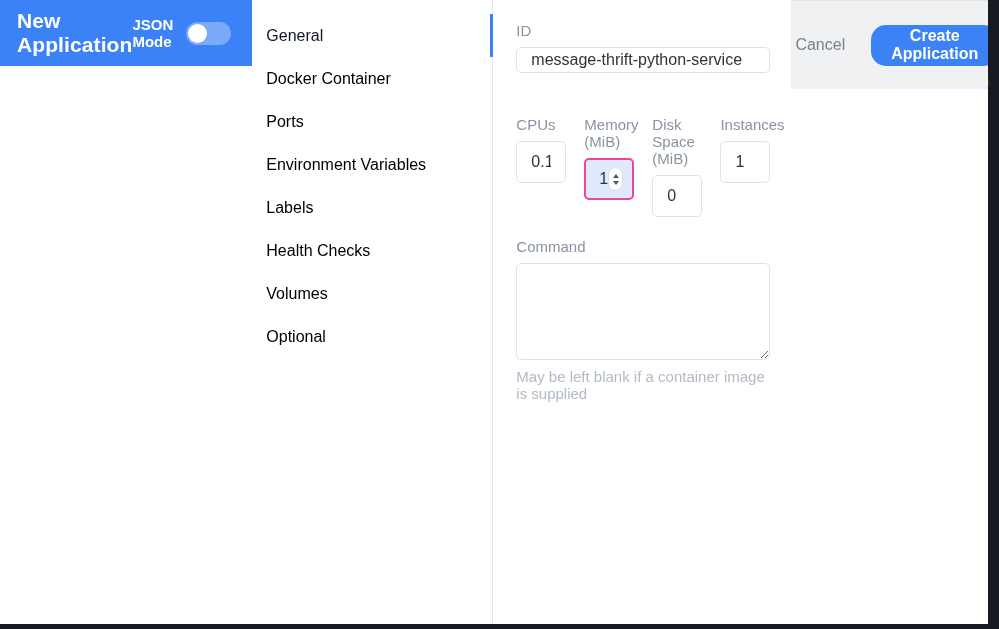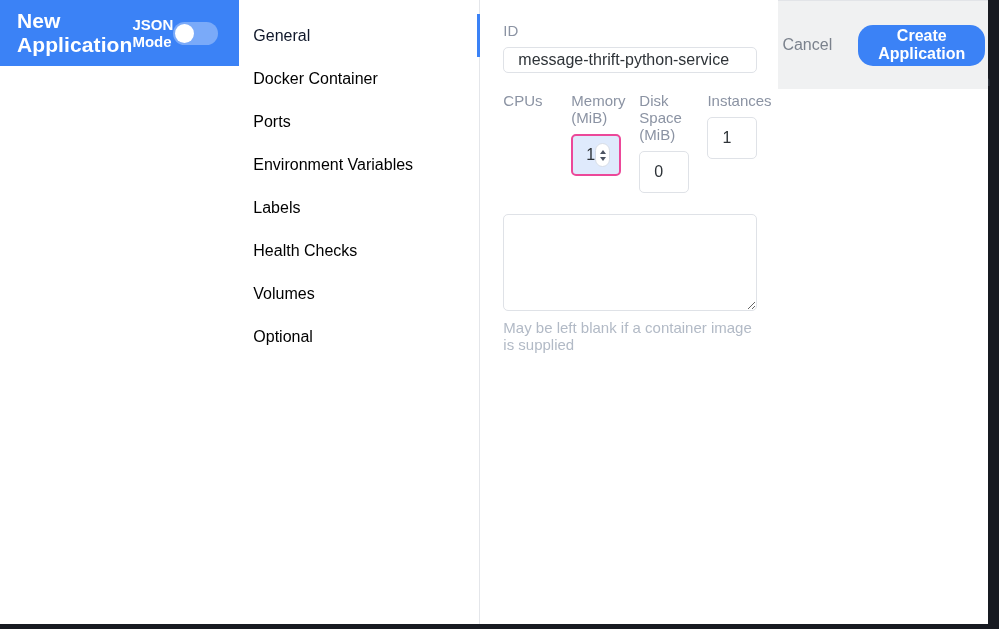--- a/index.html
+++ b/index.html
@@ -53,20 +53,21 @@
   }
   .modal-title {
     color: #ffffff;
     font-size: 21px;
     font-weight: 700;
     letter-spacing: 0.1px;
   }
   .json-mode {
     display: flex;
     align-items: center;
+    gap: 13px;
   }
   .json-mode-label {
     color: #ffffff;
     font-size: 15px;
     font-weight: 700;
   }
   .toggle {
     width: 45px;
     height: 23px;
     border-radius: 12px;
@@ -152,21 +153,21 @@
     box-sizing: border-box;
     outline: none;
   }
   .text-input::placeholder { color: #b8bec9; }
 
   .row-fields {
     display: flex;
     gap: 18px;
     margin-top: 19px;
   }
-  .row-fields .col { flex: 1 1 0; min-width: 0; }
+  .row-fields .col { flex: 1 1 0; min-width: 0; margin-top: 24px; }
 
   .num-input-wrap { position: relative; }
   .num-input {
     width: 100%;
     height: 42px;
     border: 1px solid #dfe2e7;
     border-radius: 5px;
     background: #ffffff;
     font-family: "Liberation Sans", sans-serif;
     font-size: 16px;
@@ -312,20 +313,24 @@
 
     <div class="content">
 
       <label class="field-label">ID</label>
       <input class="text-input" type="text" value="message-thrift-python-service" style="">
 
       <div class="row-fields">
 
         <div class="col">
           <label class="field-label">CPUs</label>
+          <div class="num-input-wrap">
+            <input class="num-input" type="text" value="0.1" style="">
+            
+          </div>
         </div>
 
         <div class="col">
           <label class="field-label">Memory (MiB)</label>
           <div class="num-input-wrap focused">
             <input class="num-input" type="text" value="128" style="">
             <span class="spinner">
               <span class="spin-arrow up"></span>
               <span class="spin-arrow down"></span>
             </span>
@@ -344,20 +349,21 @@
           <label class="field-label">Instances</label>
           <div class="num-input-wrap">
             <input class="num-input" type="text" value="1" style="">
             
           </div>
         </div>
 
       </div>
 
       <div class="command-block">
+        <label class="field-label">Command</label>
         <textarea class="command-area" placeholder="" style=""></textarea>
         <div class="helper-text">May be left blank if a container image is supplied</div>
       </div>
 
     </div>
   </div>
 
   <div class="modal-footer">
     <button class="btn-cancel">Cancel</button>
     <button class="btn-primary">Create Application</button>

